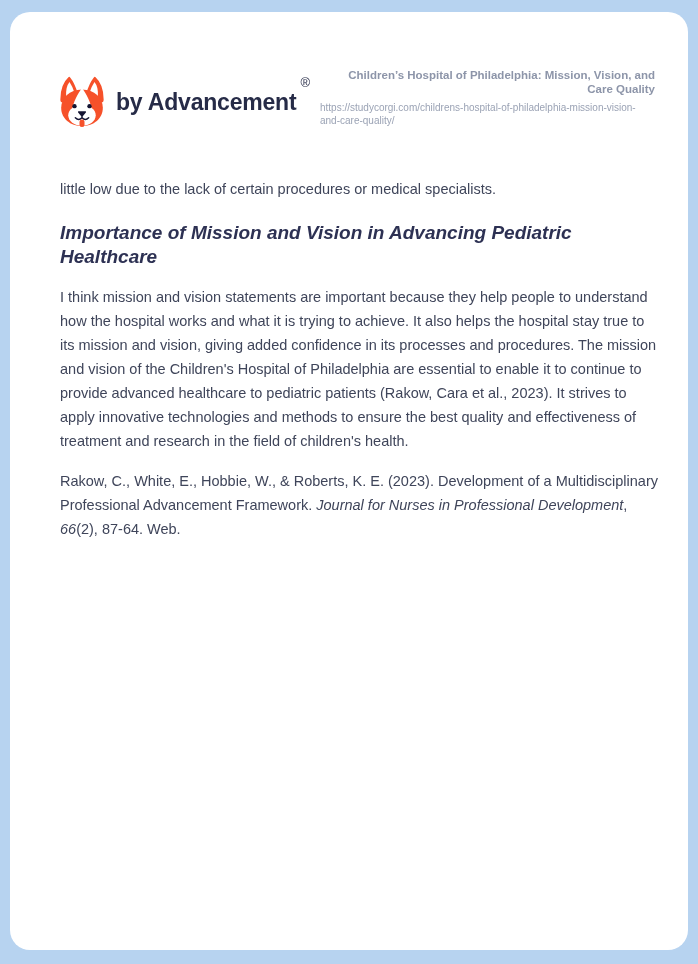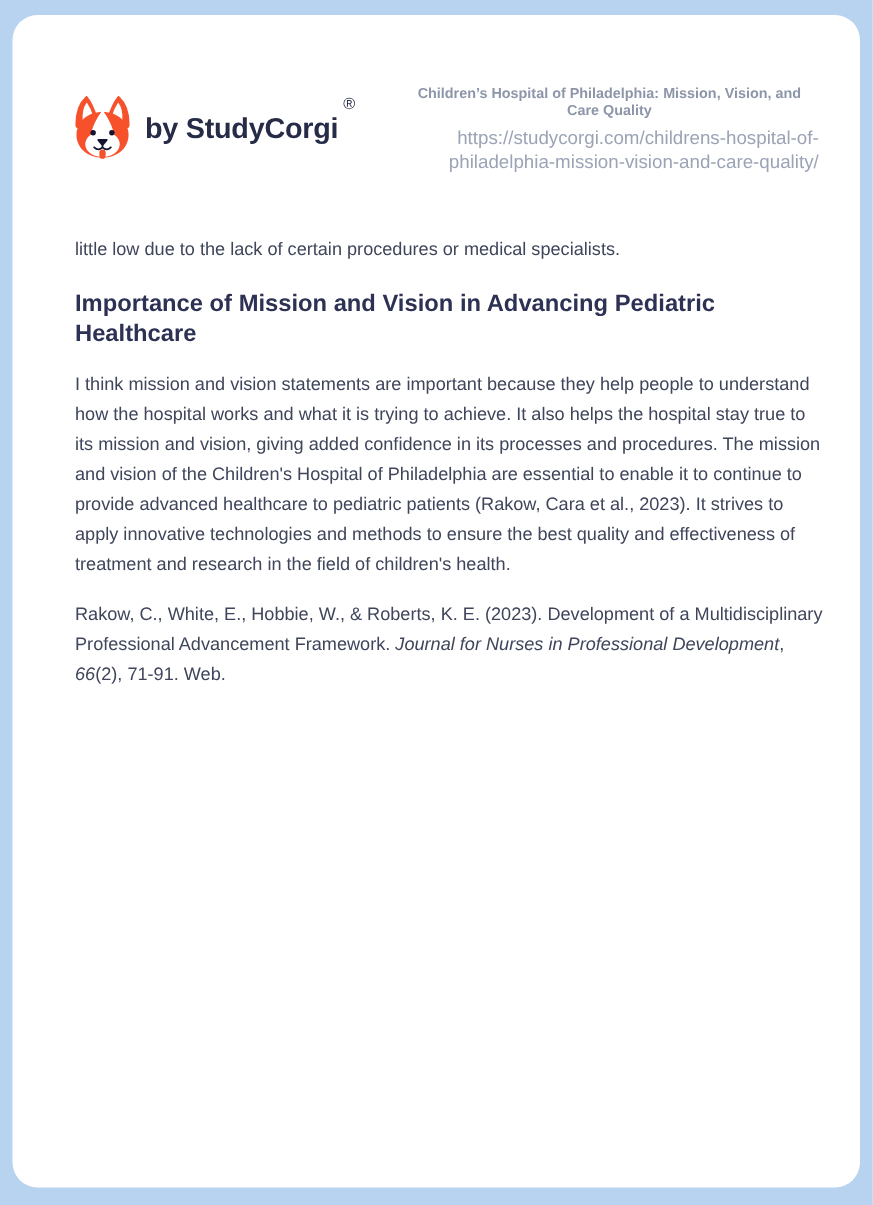--- a/index.html
+++ b/index.html
@@ -41,47 +41,47 @@
     color: #262b47;
     align-self: flex-start;
     margin: 0 0 0 4px;
   }
   .doc-meta { width: 335px; margin-top: 2px; }
   .doc-title {
     font-size: 11.5px;
     font-weight: 700;
     color: #8d95a9;
     line-height: 1.25;
-    text-align: center;
+    text-align: right;
   }
   .doc-url {
-    font-size: 15px;
+    font-size: 10px;
     font-weight: 400;
     color: #9ba3b5;
     line-height: 1.3;
-    text-align: right;
     margin-top: 4px;
     overflow-wrap: anywhere;
     text-decoration: none;
     display: block;
   }
   .content { padding: 48px 28px 0 50px; }
   .body-text {
     font-size: 14.5px;
     line-height: 24px;
     color: #3f455a;
     margin: 0 0 16px 0;
   }
   .opening { margin-bottom: 0; }
   .section-heading {
     font-size: 19px;
     line-height: 24px;
     font-weight: 700;
     color: #2d3153;
     margin: 20px 0 16px 0;
+    font-style: italic;
   }
   .reference em { }
 </style>
 </head>
 <body>
 
 <div class="page">
   <div class="card">
 
     <header class="header">
@@ -102,33 +102,33 @@
             <circle cx="21" cy="36" r="2.6" fill="#141432"></circle>
             <circle cx="39" cy="36" r="2.6" fill="#141432"></circle>
 
             <path d="M26 42 L34 42 Q35.5 42 34.6 43.6 L31.4 47.6 Q30 49.2 28.6 47.6 L25.4 43.6 Q24.5 42 26 42 Z" fill="#141432"></path>
 
             <path d="M30 48 L30 50 M22 50 Q26 54 30 50 Q34 54 38 50" stroke="#141432" stroke-width="1.7" fill="none" stroke-linecap="round"></path>
 
             <rect x="27" y="52" width="6" height="9" rx="3" fill="#f6512a"></rect>
           </svg>
         </span>
-        <span class="brand-name">by StudyCorgi</span>
+        <span class="brand-name">by Advancement</span>
         <span class="reg">®</span>
       </div>
 
       <div class="doc-meta">
         <div class="doc-title">Children’s Hospital of Philadelphia: Mission, Vision, and Care Quality</div>
         <a class="doc-url" href="#">https://studycorgi.com/childrens-hospital-of-philadelphia-mission-vision-and-care-quality/</a>
       </div>
     </header>
 
     <main class="content">
       <p class="body-text opening">little low due to the lack of certain procedures or medical specialists.</p>
 
       <h2 class="section-heading">Importance of Mission and Vision in Advancing Pediatric Healthcare</h2>
       <p class="body-text">I think mission and vision statements are important because they help people to understand how the hospital works and what it is trying to achieve. It also helps the hospital stay true to its mission and vision, giving added confidence in its processes and procedures. The mission and vision of the Children's Hospital of Philadelphia are essential to enable it to continue to provide advanced healthcare to pediatric patients (Rakow, Cara et al., 2023). It strives to apply innovative technologies and methods to ensure the best quality and effectiveness of treatment and research in the field of children's health.</p>
 
-      <p class="body-text reference"><span>Rakow, C., White, E., Hobbie, W., &amp; Roberts, K. E. (2023). Development of a Multidisciplinary Professional Advancement Framework. </span><em>Journal for Nurses in Professional Development</em><span>, </span><em>66</em><span>(2), 71-91. Web.</span></p>
+      <p class="body-text reference"><span>Rakow, C., White, E., Hobbie, W., &amp; Roberts, K. E. (2023). Development of a Multidisciplinary Professional Advancement Framework. </span><em>Journal for Nurses in Professional Development</em><span>, </span><em>66</em><span>(2), 87-64. Web.</span></p>
     </main>
 
   </div>
 </div>
 
 </body></html>

